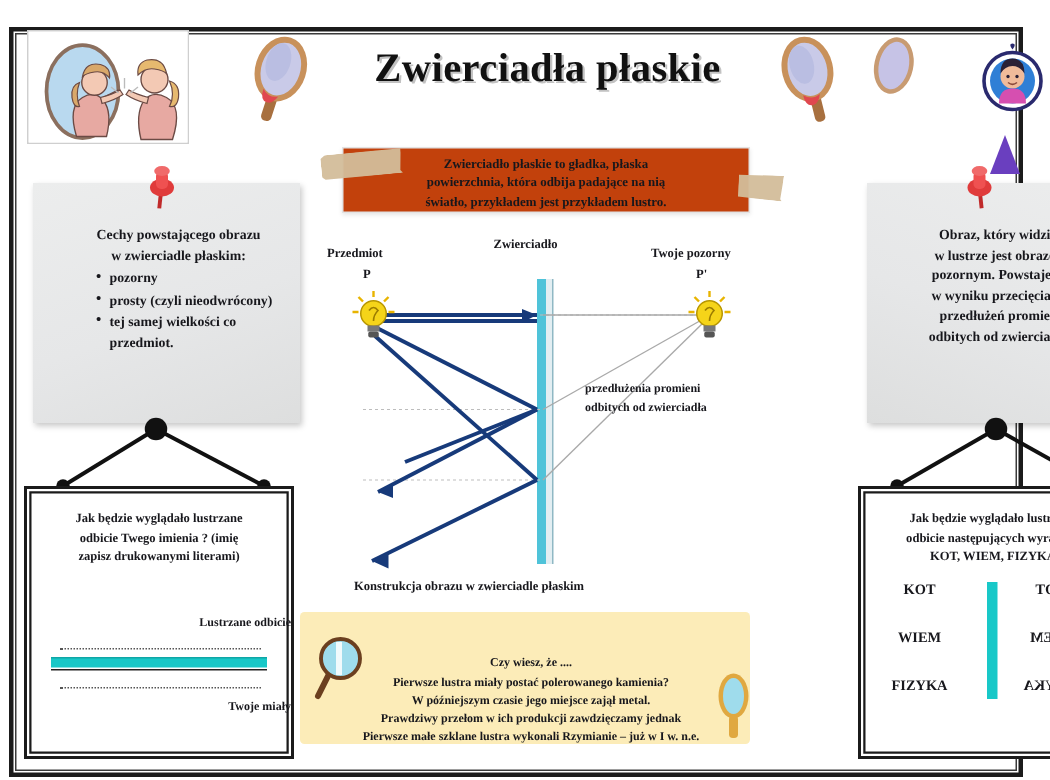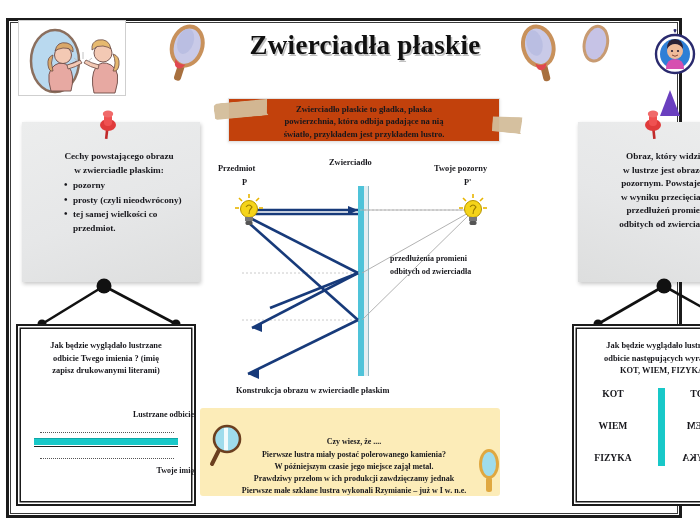--- a/index.html
+++ b/index.html
@@ -436,21 +436,21 @@
     <div class="box-title">
       <div>Jak będzie wyglądało lustrzane</div>
       <div>odbicie Twego imienia ? (imię</div>
       <div>zapisz drukowanymi literami)</div>
     </div>
     <div class="mirror-label" style="top:84px;">Lustrzane odbicie</div>
     <div class="dotline" style="left:22px; width:134px; top:106px;"></div>
     <div class="tealbar" style="left:16px; width:144px; top:112px; height:7px;"></div>
     <div class="solidline" style="left:16px; width:144px; top:120px;"></div>
     <div class="dotline" style="left:22px; width:134px; top:132px;"></div>
-    <div class="mirror-label" style="top:140px;">Twoje imię</div>
+    <div class="mirror-label" style="top:140px;">Twoje miały</div>
   </div>
 
   <div class="box box-right">
     <div class="box-title">
       <div>Jak będzie wyglądało lustrzane</div>
       <div>odbicie następujących wyrazów:</div>
       <div>KOT, WIEM, FIZYKA</div>
     </div>
     <div class="mirror-bar-v"></div>
     <div class="wordrow" style="top:62px;">

